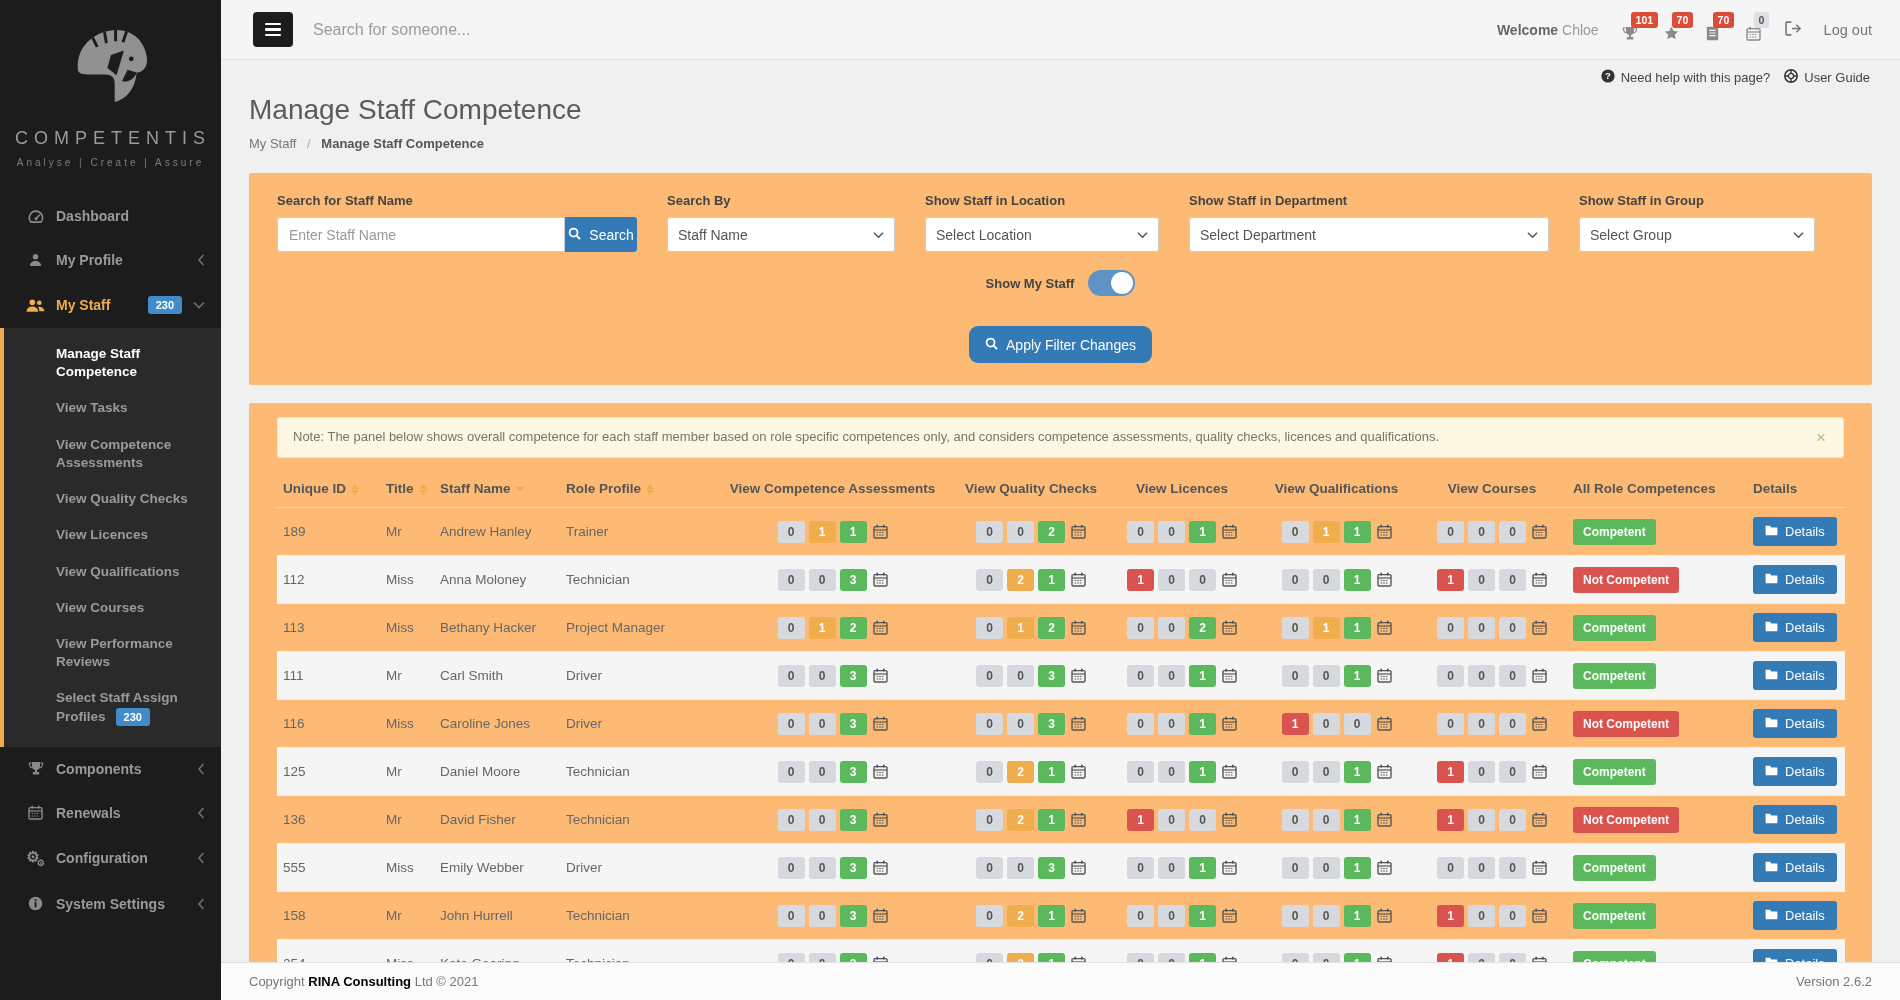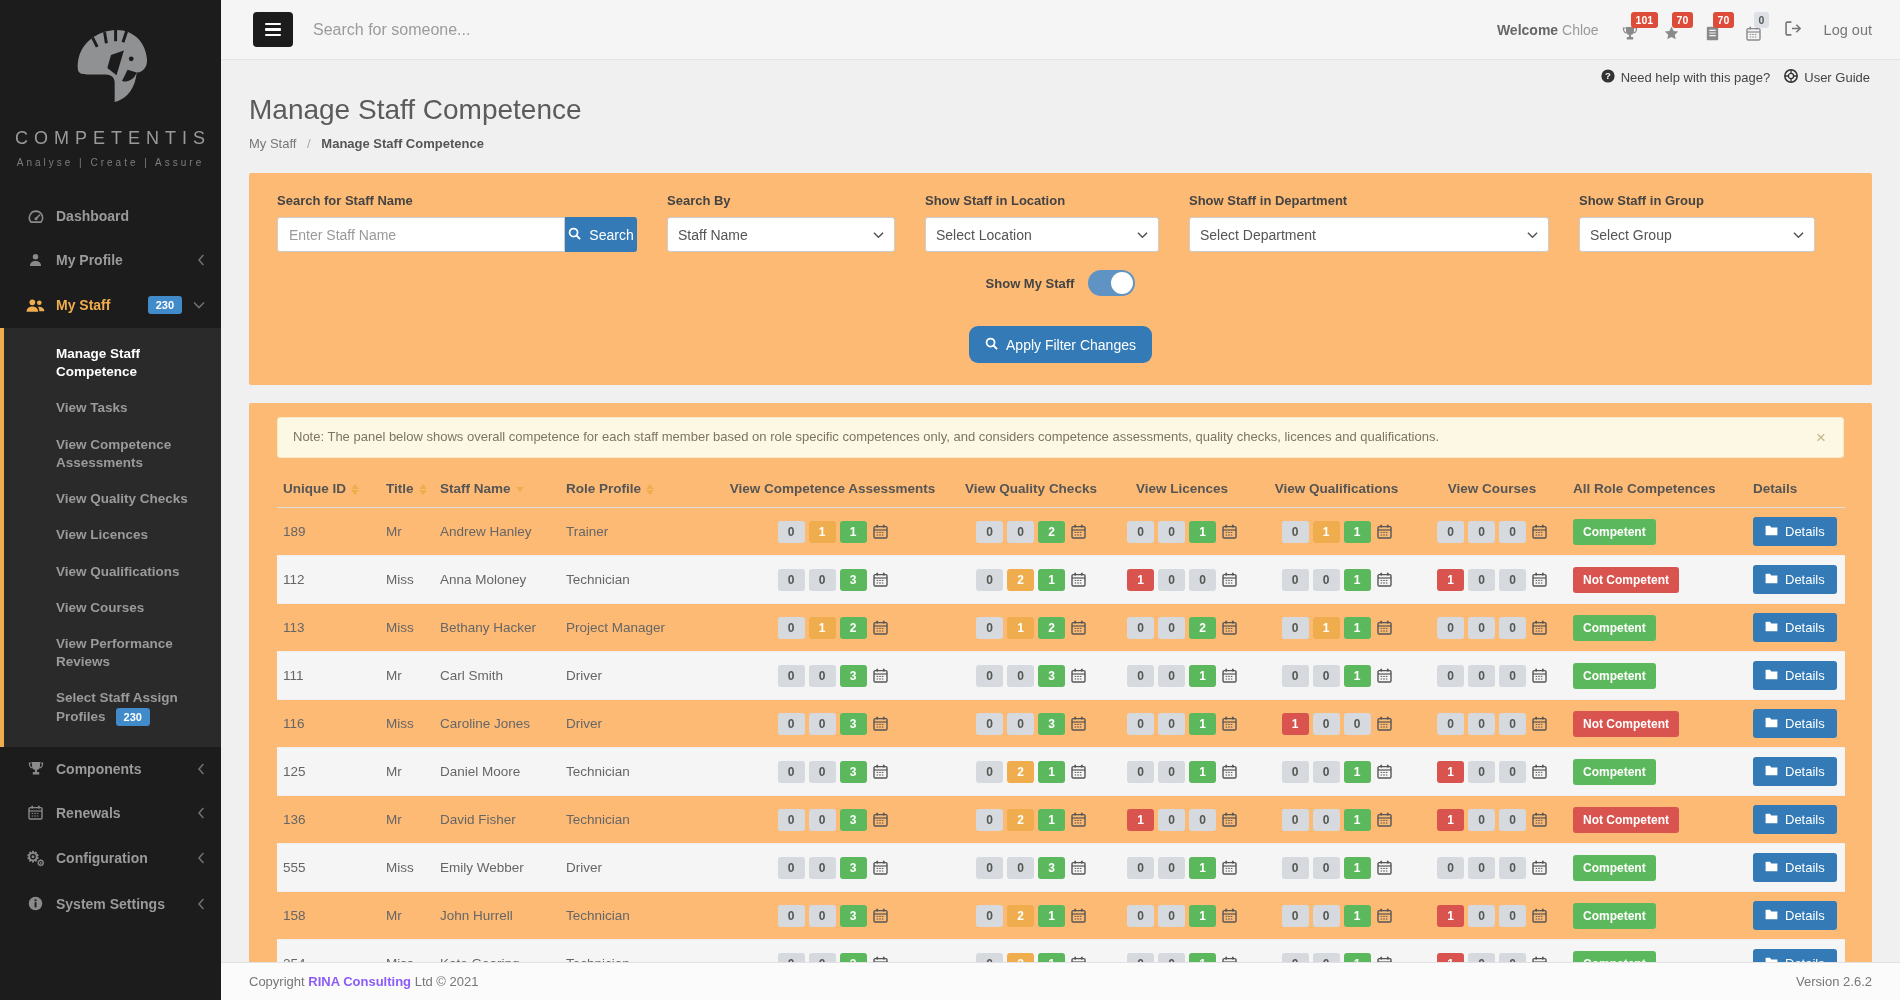--- a/index.html
+++ b/index.html
@@ -100,21 +100,21 @@
 
   .table-footer { display:flex; justify-content:space-between; align-items:center; padding:16px 0 10px; }
   .entries-summary { font-size:13.5px; color:#555; }
   .pagination { display:flex; }
   .page-btn { border:1px solid #ddd; border-left:none; background:#fff; color:#777; font-size:13.5px; padding:7px 13px; cursor:pointer; }
   .page-btn:first-child { border-left:1px solid #ddd; border-radius:3px 0 0 3px; }
   .page-btn:last-child { border-radius:0 3px 3px 0; }
   .page-btn.active { background:#eee; }
 
   .page-footer { height:38px; background:#fbfbfb; border-top:1px solid #e2e2e2; display:flex; align-items:center; justify-content:space-between; padding:0 28px; font-size:13px; color:#777; }
-  .page-footer .company { color:#8b5cf6; font-weight:700; }
+  .page-footer .company { color:#000000; font-weight:700; }
 </style>
 </head>
 <body>
 
 <div class="app">
 
   <aside class="sidebar">
     <div class="brand">
       <span>
         <svg viewBox="0 0 100 100" width="92" height="92" aria-hidden="true">

